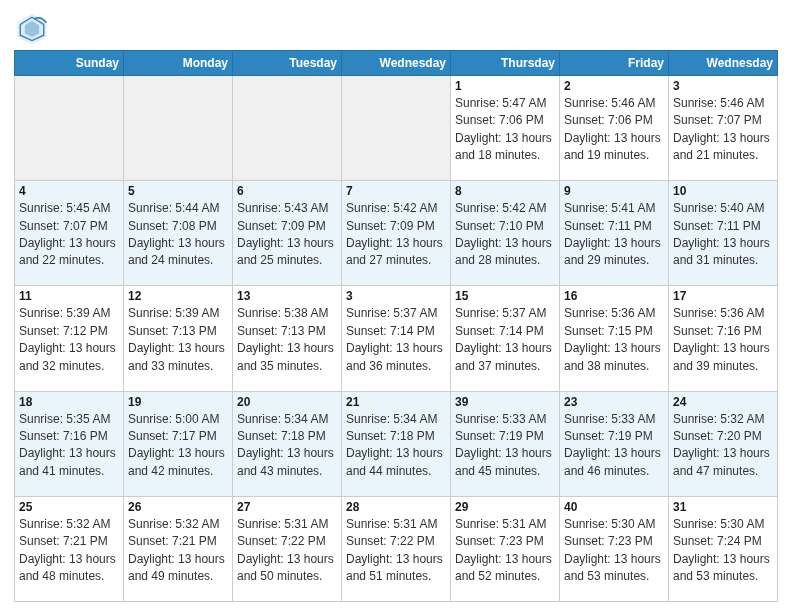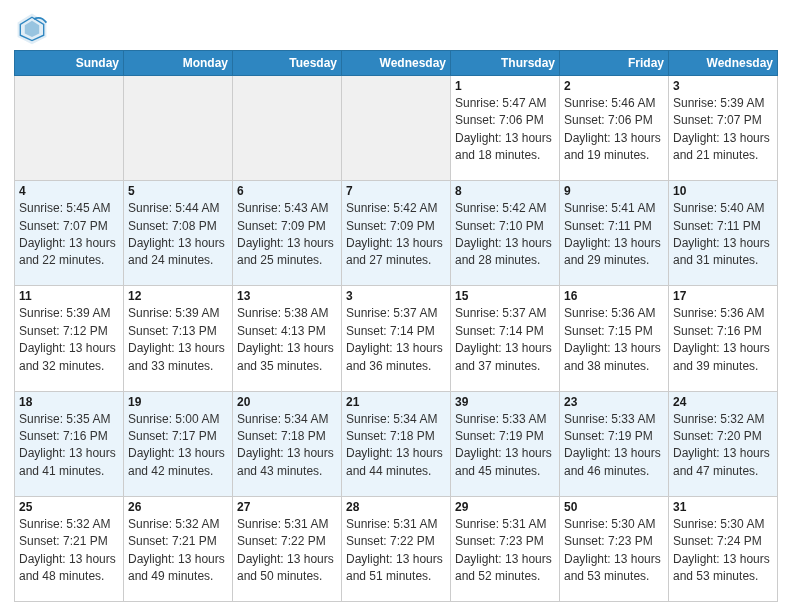--- a/index.html
+++ b/index.html
@@ -150,21 +150,21 @@
           </td>
           <td>
             <div class="day-num">2</div>
             <div class="cell-info">Sunrise: 5:46 AM
 Sunset: 7:06 PM
 Daylight: 13 hours
 and 19 minutes.</div>
           </td>
           <td>
             <div class="day-num">3</div>
-            <div class="cell-info">Sunrise: 5:39 AM
+            <div class="cell-info">Sunrise: 5:46 AM
 Sunset: 7:07 PM
 Daylight: 13 hours
 and 21 minutes.</div>
           </td>
         </tr>
         <tr class="row-even">
           <td>
             <div class="day-num">4</div>
             <div class="cell-info">Sunrise: 5:45 AM
 Sunset: 7:07 PM
@@ -225,21 +225,21 @@
           <td>
             <div class="day-num">12</div>
             <div class="cell-info">Sunrise: 5:39 AM
 Sunset: 7:13 PM
 Daylight: 13 hours
 and 33 minutes.</div>
           </td>
           <td>
             <div class="day-num">13</div>
             <div class="cell-info">Sunrise: 5:38 AM
-Sunset: 4:13 PM
+Sunset: 7:13 PM
 Daylight: 13 hours
 and 35 minutes.</div>
           </td>
           <td>
             <div class="day-num">3</div>
             <div class="cell-info">Sunrise: 5:37 AM
 Sunset: 7:14 PM
 Daylight: 13 hours
 and 36 minutes.</div>
           </td>
@@ -346,21 +346,21 @@
 and 51 minutes.</div>
           </td>
           <td>
             <div class="day-num">29</div>
             <div class="cell-info">Sunrise: 5:31 AM
 Sunset: 7:23 PM
 Daylight: 13 hours
 and 52 minutes.</div>
           </td>
           <td>
-            <div class="day-num">50</div>
+            <div class="day-num">40</div>
             <div class="cell-info">Sunrise: 5:30 AM
 Sunset: 7:23 PM
 Daylight: 13 hours
 and 53 minutes.</div>
           </td>
           <td>
             <div class="day-num">31</div>
             <div class="cell-info">Sunrise: 5:30 AM
 Sunset: 7:24 PM
 Daylight: 13 hours

